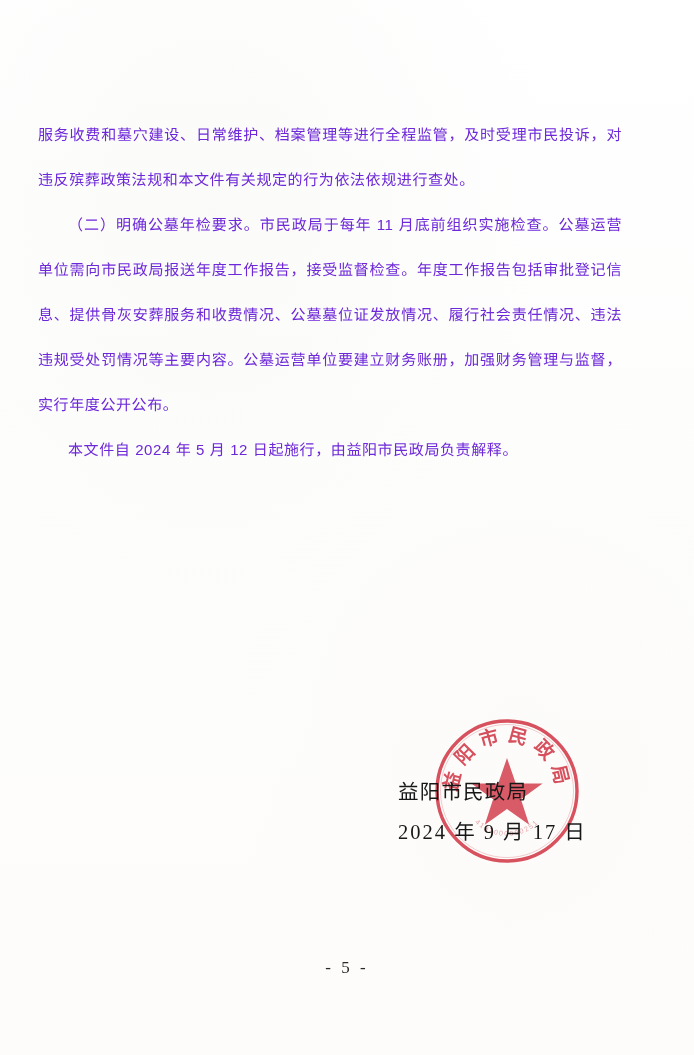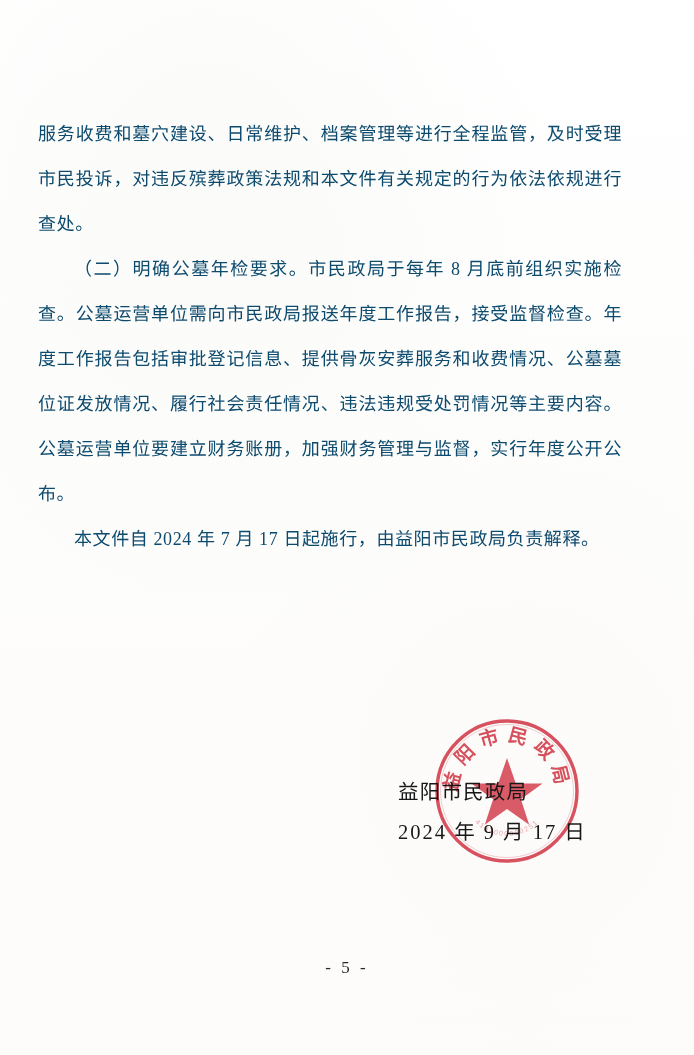--- a/index.html
+++ b/index.html
@@ -33,27 +33,27 @@
 
   .content {
     position: absolute;
     left: 38px;
     top: 112px;
     width: 584px;
   }
 
   .para {
     margin: 0;
-    font-size: 18px;
+    font-size: 15px;
     line-height: 45px;
     letter-spacing: 0.6px;
     text-align: justify;
     text-justify: inter-ideograph;
-    color: #0c4a6e;
-    font-family: Liberation Serif, serif;
+    color: #6d28d9;
+    font-family: Liberation Sans, sans-serif;
   }
 
   .para.indent {
     text-indent: 2em;
   }
 
   .para + .para {
     margin-top: 0;
   }
 
@@ -114,24 +114,24 @@
 </head>
 <body>
 
 <div class="page">
 
   <div class="paper-texture"></div>
 
   <div class="content">
     <p class="para">服务收费和墓穴建设、日常维护、档案管理等进行全程监管，及时受理市民投诉，对违反殡葬政策法规和本文件有关规定的行为依法依规进行查处。</p>
 
-    <p class="para indent">（二）明确公墓年检要求。市民政局于每年 8 月底前组织实施检查。公墓运营单位需向市民政局报送年度工作报告，接受监督检查。年度工作报告包括审批登记信息、提供骨灰安葬服务和收费情况、公墓墓位证发放情况、履行社会责任情况、违法违规受处罚情况等主要内容。公墓运营单位要建立财务账册，加强财务管理与监督，实行年度公开公布。</p>
+    <p class="para indent">（二）明确公墓年检要求。市民政局于每年 11 月底前组织实施检查。公墓运营单位需向市民政局报送年度工作报告，接受监督检查。年度工作报告包括审批登记信息、提供骨灰安葬服务和收费情况、公墓墓位证发放情况、履行社会责任情况、违法违规受处罚情况等主要内容。公墓运营单位要建立财务账册，加强财务管理与监督，实行年度公开公布。</p>
 
 
-    <p class="para indent">本文件自 2024 年 7 月 17 日起施行，由益阳市民政局负责解释。</p>
+    <p class="para indent">本文件自 2024 年 5 月 12 日起施行，由益阳市民政局负责解释。</p>
   </div>
 
   <div class="seal">
     <svg viewBox="0 0 150 150" xmlns="http://www.w3.org/2000/svg" aria-hidden="true">
       <defs>
         <path id="sealArcTop" d="M 26 75 A 49 49 0 0 1 124 75"></path>
         <path id="sealArcBottom" d="M 30 75 A 45 45 0 0 0 120 75"></path>
       </defs>
 
       <circle cx="75" cy="75" r="70" fill="none" stroke="#cc2233" stroke-width="3.4" opacity="0.85"></circle>

